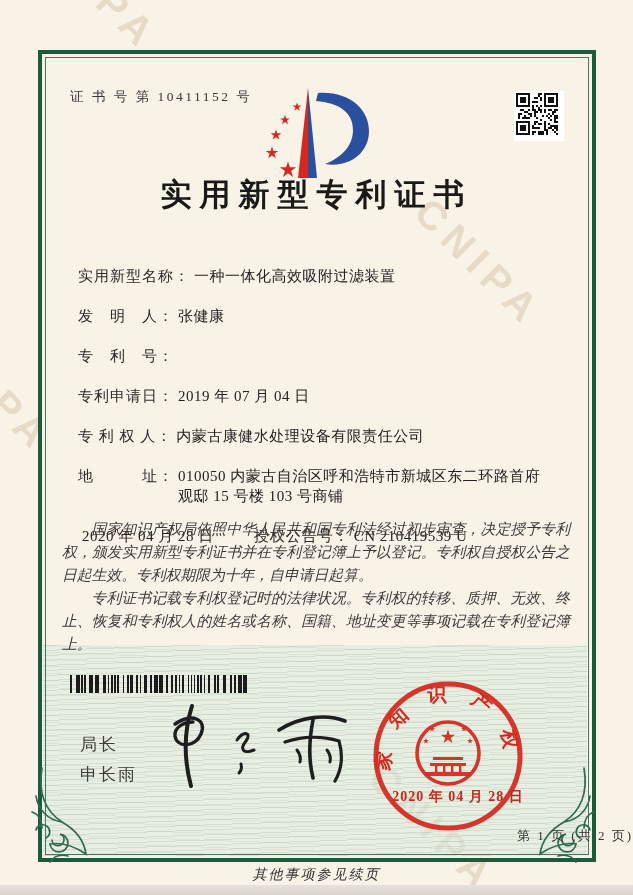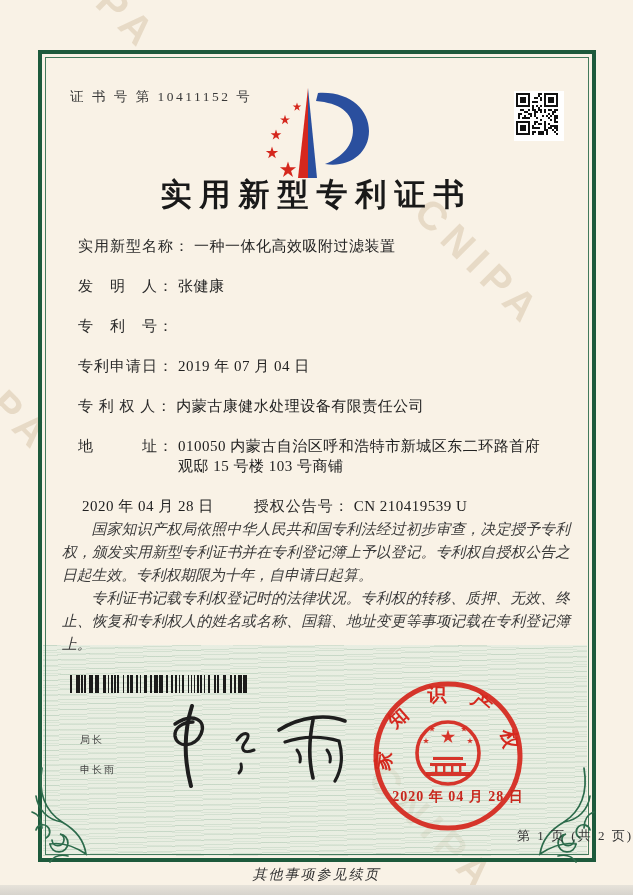--- a/index.html
+++ b/index.html
@@ -39,38 +39,38 @@
     position:absolute;left:70px;top:88px;
     font-size:13.5px;letter-spacing:2.5px;color:#3a3a3a;
   }
   .title{
     position:absolute;left:0;top:174px;width:633px;text-align:center;
     font-size:31px;font-weight:bold;letter-spacing:8px;color:#191919;
   }
   .logo{position:absolute;left:256px;top:84px;}
   .qr{position:absolute;left:514px;top:91px;width:46px;height:46px;background:#fff;padding:2px;}
   
-  .fields{position:absolute;left:78px;top:236px;width:480px;}
+  .fields{position:absolute;left:78px;top:266px;width:480px;}
   .field-row{display:flex;margin-bottom:20px;font-size:15px;line-height:20px;}
   .field-label{flex:0 0 auto;letter-spacing:1px;color:#2b2b2b;white-space:nowrap;}
   .field-value{margin-left:4px;letter-spacing:0.5px;color:#222;}
   .field-value.wrap{width:372px;}
   .second-pair{margin-left:40px;display:flex;}
   
   .body-text{
     position:absolute;left:62px;top:518px;width:508px;
     font-size:14.8px;line-height:23px;font-style:italic;
     color:#3a3a3a;text-align:justify;
   }
   .body-text p{margin:0;text-indent:2em;}
   
   .barcode{position:absolute;left:70px;top:675px;width:178px;height:18px;}
   .barcode .bar{position:absolute;top:0;bottom:0;background:#1b1b1b;}
   
-  .issuer{position:absolute;left:80px;font-size:10px;letter-spacing:2px;color:#3c3c3c;}
+  .issuer{position:absolute;left:80px;font-size:17px;letter-spacing:2px;color:#3c3c3c;}
   .issuer.pos{top:733px;}
   .issuer.name{top:763px;text-align:right;}
   .signature{position:absolute;left:145px;top:698px;}
   
   .seal{position:absolute;left:370px;top:678px;}
   .seal-date{
     position:absolute;left:388px;top:788px;width:140px;text-align:center;
     color:#c8271d;font-size:14px;letter-spacing:1px;font-weight:bold;
   }
   

